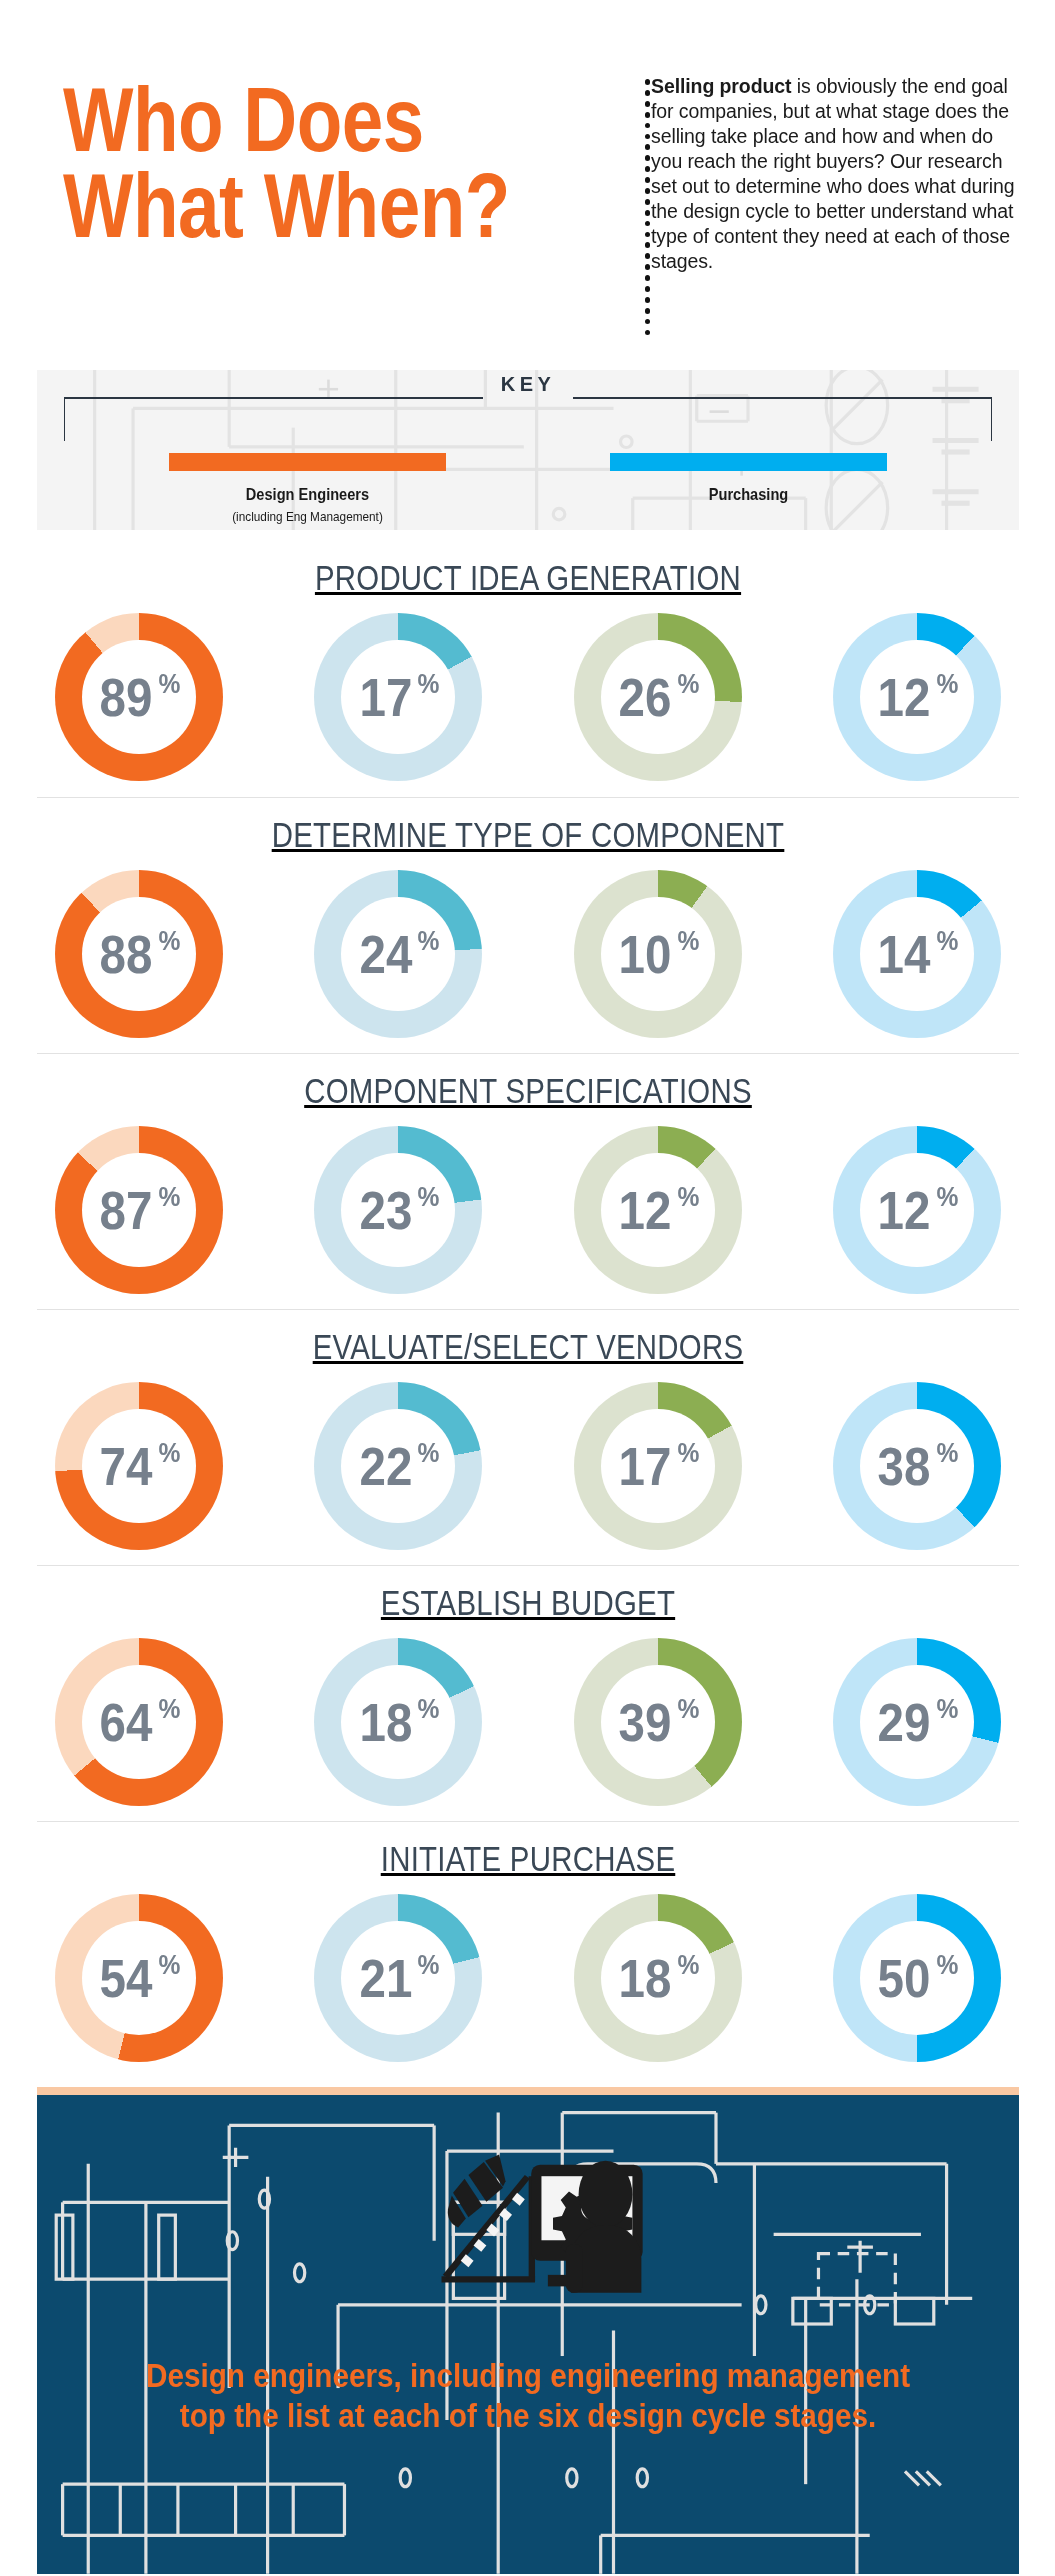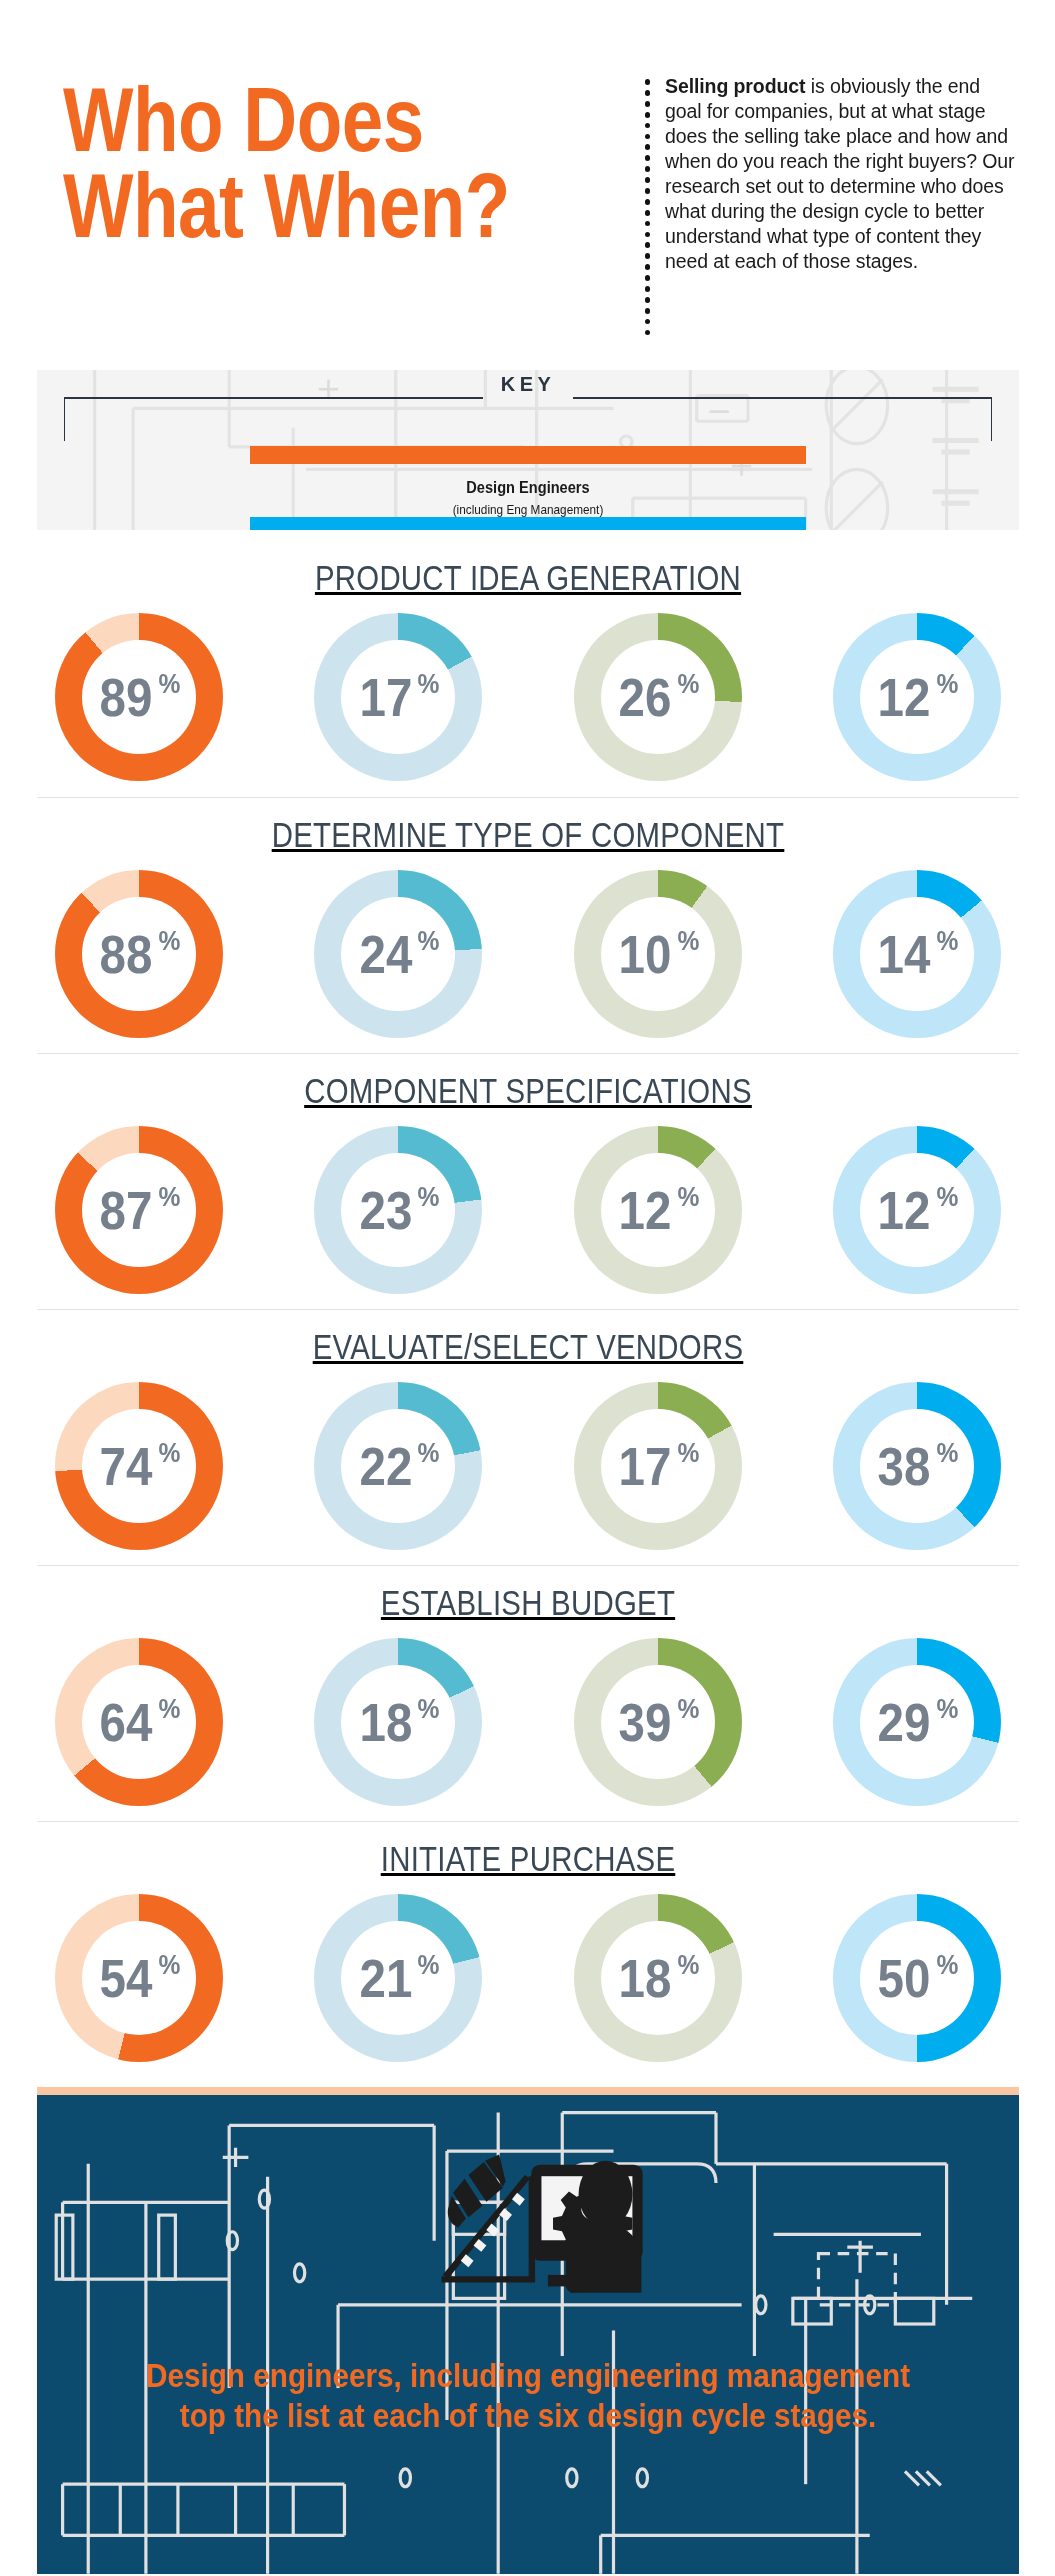--- a/index.html
+++ b/index.html
@@ -38,21 +38,20 @@
     transform-origin: left center;
     white-space: nowrap;
   }
 
   .intro-block {
     position: absolute;
     left: 644px;
     top: 74px;
     width: 371px;
     display: flex;
-    gap: 14px;
   }
 
   .dot-rail {
     width: 7px;
     flex: 0 0 7px;
     padding-top: 5.1px;
     display: flex;
     flex-direction: column;
     gap: 5.1px;
     align-items: center;
@@ -112,24 +111,23 @@
     color: #2b3642;
     letter-spacing: 4.5px;
     background: transparent;
     padding: 0 9px;
     z-index: 4;
   }
 
   .key-items {
     position: absolute;
     left: 50px; right: 50px;
-    top: 76px;
+    top: 83px;
     display: flex;
     z-index: 3;
-    flex-direction: column;
   }
   .key-item { flex: 1; text-align: center; }
   .key-swatch {
     height: 18px;
     margin: 0 auto 14px;
     width: 63%;
   }
   .key-name {
     font-family: "Liberation Sans Narrow", "Liberation Sans", sans-serif;
     font-weight: bold;

